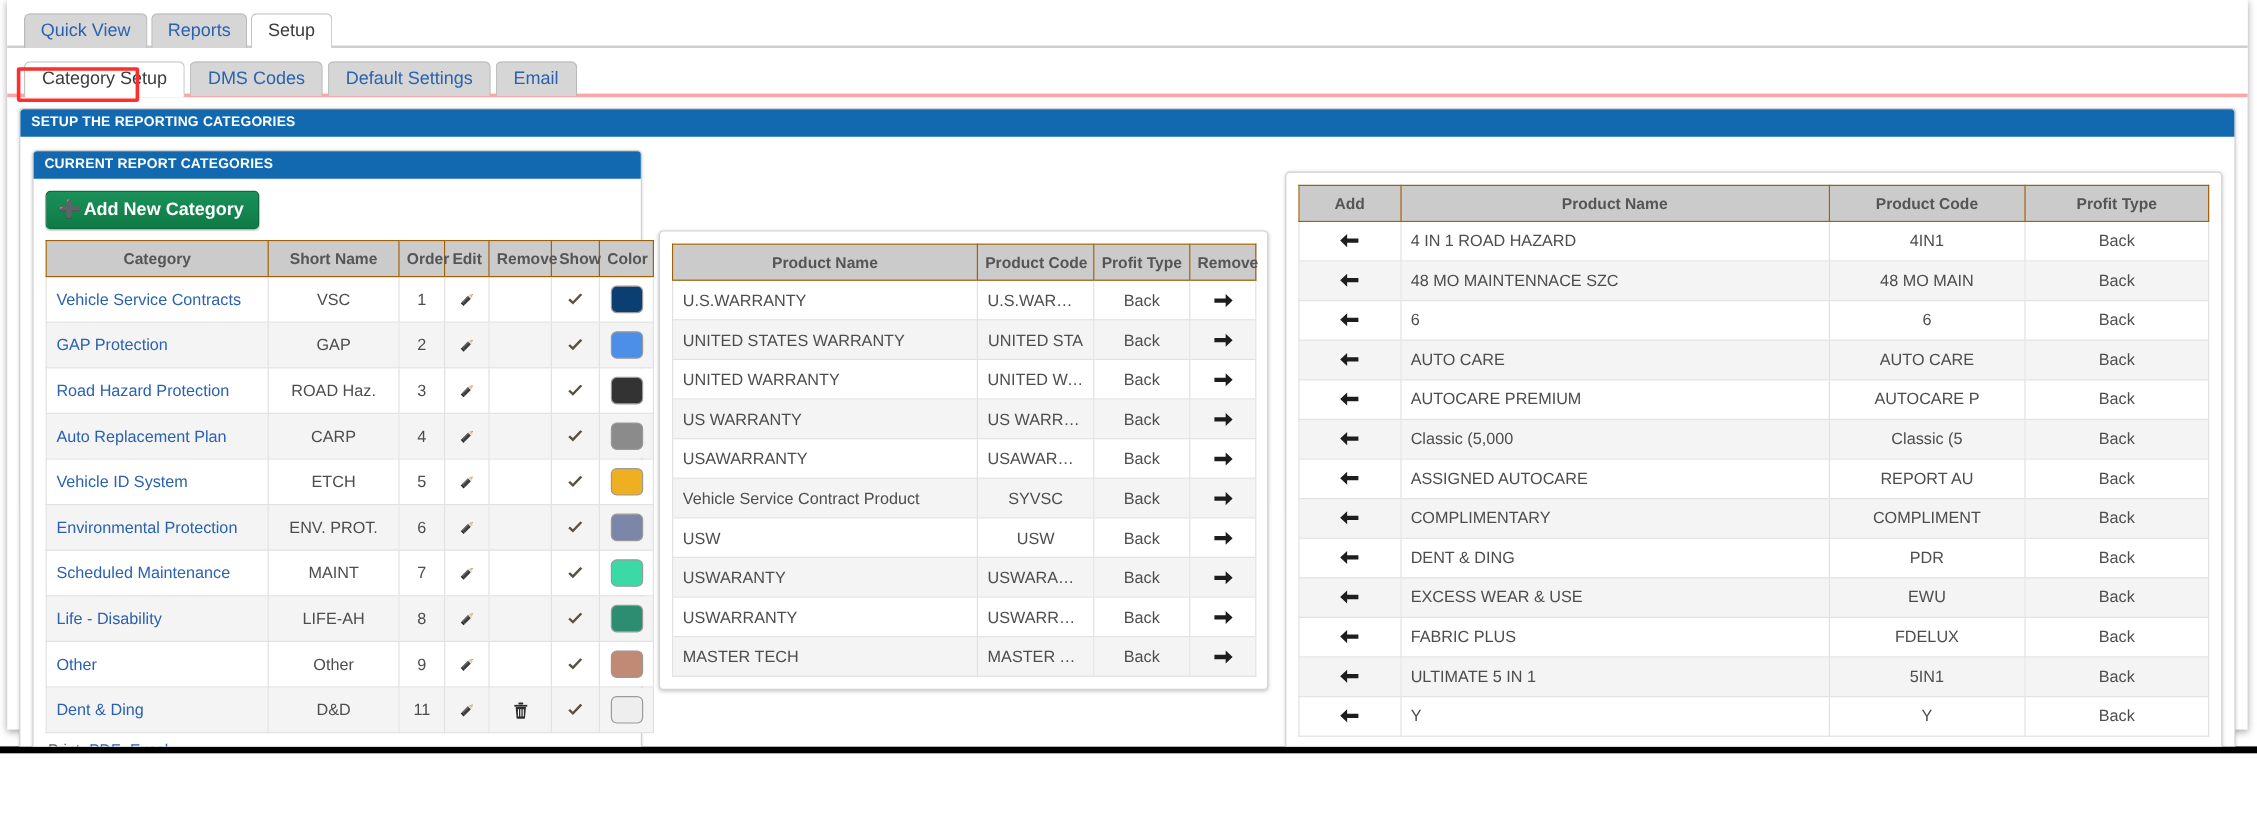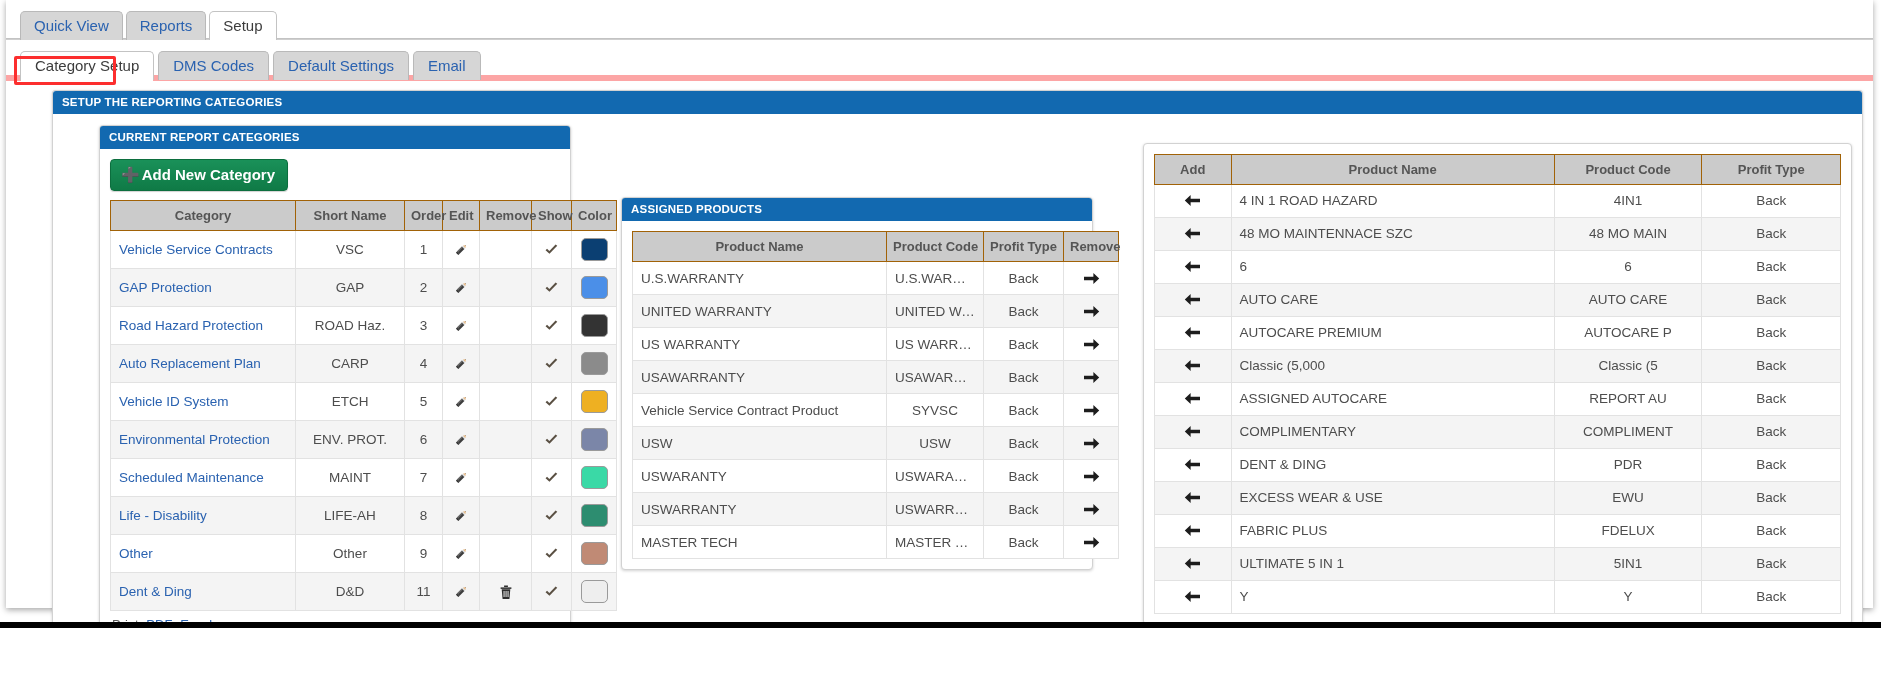--- a/index.html
+++ b/index.html
@@ -76,21 +76,21 @@
     background: #ffffff;
   }
 
   
   .subtabbar {
     position: relative;
     height: 41px;
     padding-left: 14px;
     box-sizing: border-box;
     background: #ffffff;
-    border-bottom: 6px solid #fca5a5;
+    border-bottom: 3px solid #fca5a5;
     text-decoration: underline;
   }
   .subtab {
     position: relative;
     display: inline-block;
     margin-top: 11px;
     margin-right: 4px;
     padding: 5px 14px 6px 14px;
     font-size: 15px;
     color: #2a62b0;
@@ -133,21 +133,20 @@
   .body-area {
     padding: 9px 10px 0 10px;
   }
 
   .panel {
     background: #ffffff;
     border: 1px solid #d2d2d2;
     border-radius: 4px;
     box-shadow: 0 1px 3px rgba(0,0,0,0.18);
     box-sizing: border-box;
-    margin-left: 36px;
   }
   .panel-head {
     background: #1269b0;
     color: #ffffff;
     font-size: 11.5px;
     font-weight: bold;
     letter-spacing: 0.2px;
     padding: 5px 9px 6px 9px;
     border-radius: 3px 3px 0 0;
   }
@@ -510,41 +509,48 @@
                 </table>
                 <div class="print-row">
                   <span>Print:</span><a href="#">PDF</a><a href="#">Excel</a>
                 </div>
               </div>
             </div>
           </div>
 
           <div class="col-mid">
             <div class="panel">
-              <div class="panel-head">ASSIGNED PRODUCTS</div>
               <div class="panel-inner-body tight">
                 <table class="grid" id="assigned-table">
                   <colgroup>
                     <col style="width:254px">
                       <col style="width:97px">
                       <col style="width:80px">
                       <col style="width:55px">
                   </colgroup>
                   <thead>
                       <tr>
                         <th>Product Name</th>
                         <th>Product Code</th>
                         <th>Profit Type</th>
                         <th>Remove</th>
                       </tr>
                     </thead>
                   <tbody>
                       <tr>
                         <td class="leftcell">U.S.WARRANTY</td>
                         <td>U.S.WARRAN</td>
+                        <td>Back</td>
+                        <td><span><svg class="icon-arrow" viewBox="0 0 18 16">
+                              <path d="M1 6.1 h10 V2.2 L17.2 8 L11 13.8 V9.9 H1 Z" fill="#1d1d1d"></path>
+                            </svg></span></td>
+                      </tr>
+                      <tr>
+                        <td class="leftcell">UNITED STATES WARRANTY</td>
+                        <td>UNITED STA</td>
                         <td>Back</td>
                         <td><span><svg class="icon-arrow" viewBox="0 0 18 16">
                               <path d="M1 6.1 h10 V2.2 L17.2 8 L11 13.8 V9.9 H1 Z" fill="#1d1d1d"></path>
                             </svg></span></td>
                       </tr>
                       <tr>
                         <td class="leftcell">UNITED WARRANTY</td>
                         <td>UNITED WAR</td>
                         <td>Back</td>
                         <td><span><svg class="icon-arrow" viewBox="0 0 18 16">

